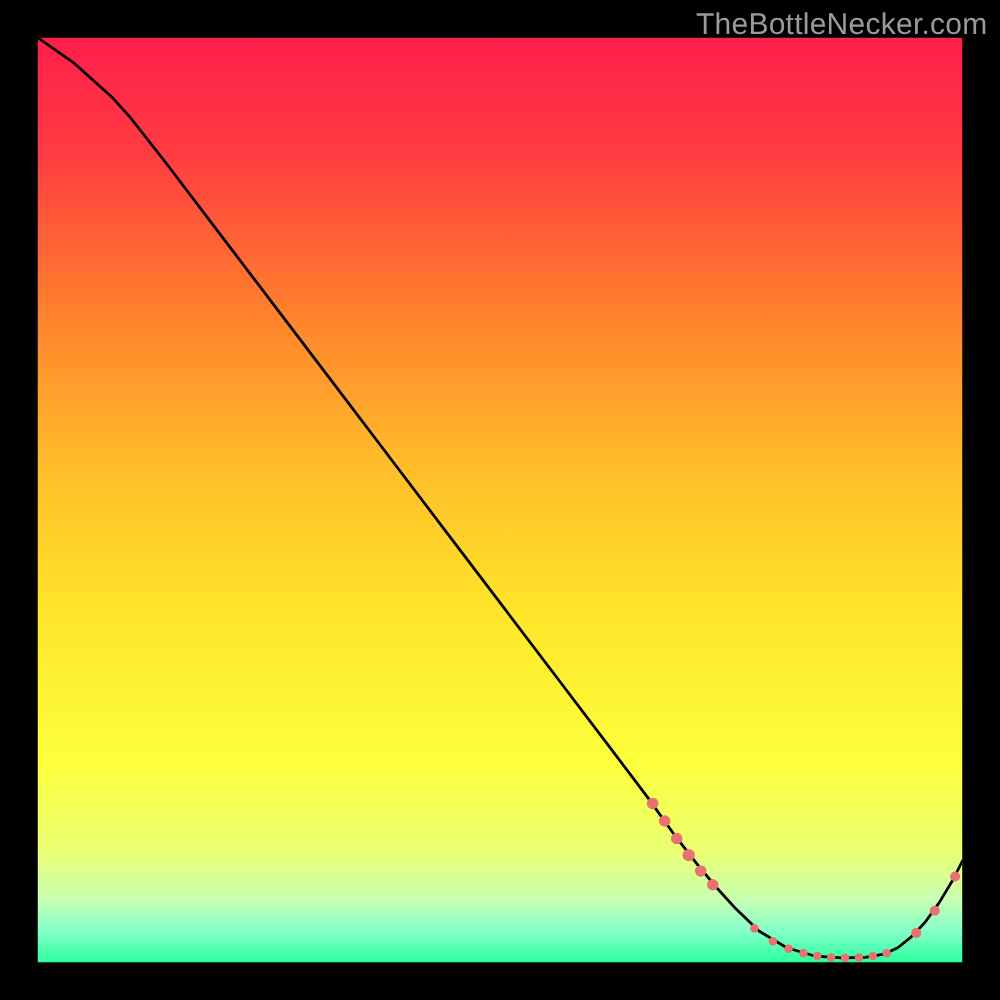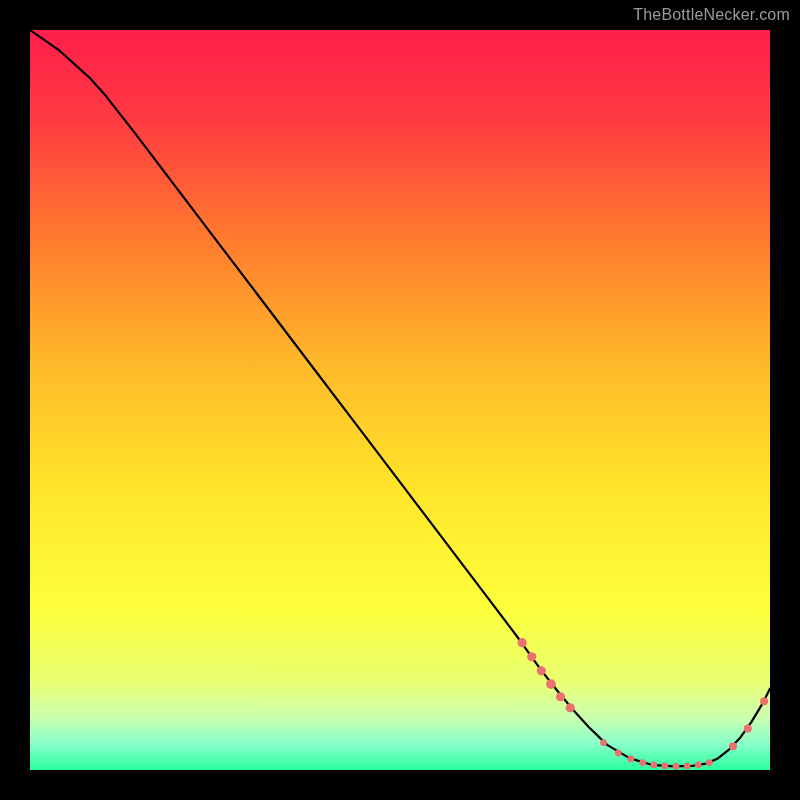--- a/index.html
+++ b/index.html
@@ -22,21 +22,21 @@
     left: 30px;
     top: 30px;
     width: 740px;
     height: 740px;
   }
   .watermark {
     position: absolute;
     top: 6px;
     right: 10px;
     color: #9a9a9a;
-    font-size: 16px;
+    font-size: 24px;
     font-weight: 500;
     letter-spacing: 0.2px;
     user-select: none;
   }
 </style>
 </head>
 <body>
 
 <div class="stage">
   <div class="watermark">TheBottleNecker.com</div>

